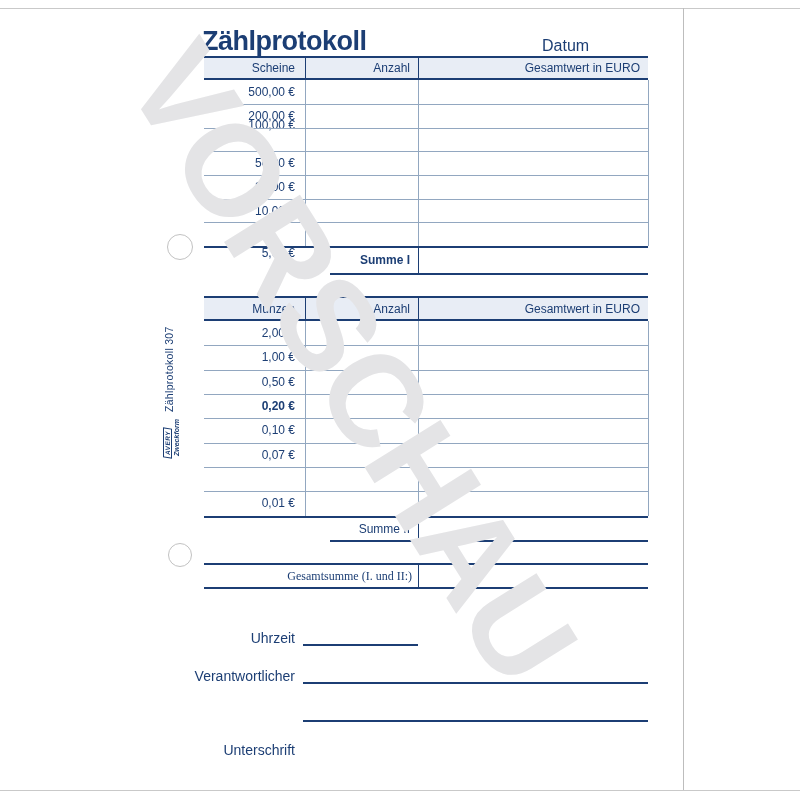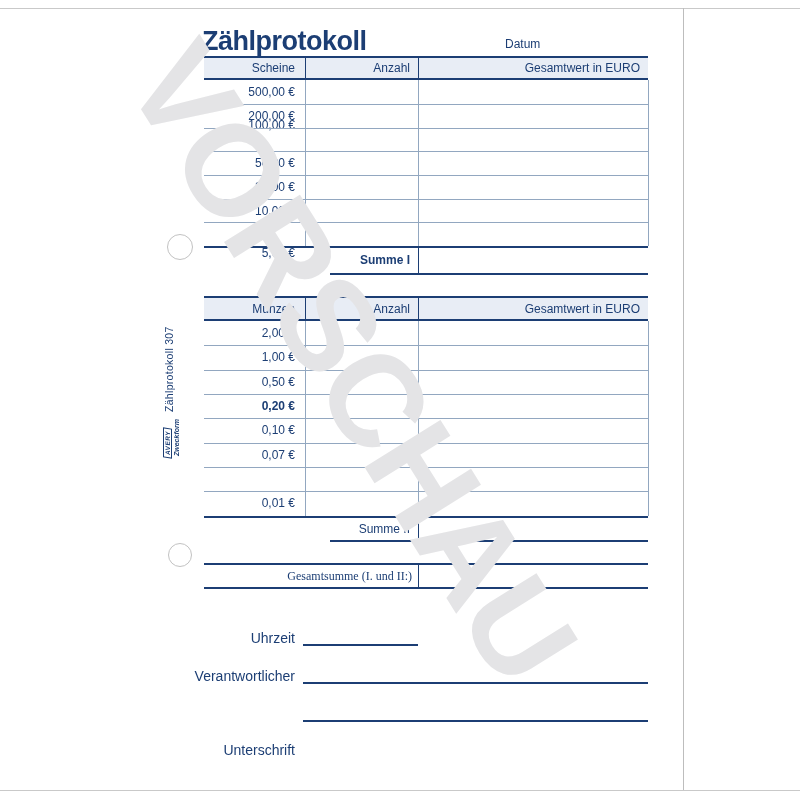--- a/index.html
+++ b/index.html
@@ -23,21 +23,21 @@
   .gray-h{position:absolute;height:1px;background:#c9c9c9;}
   .gray-v{position:absolute;width:1px;background:#bdbdbd;}
   
   .band{position:absolute;left:204px;width:444px;background:var(--band);
         border-top:2px solid var(--navy);border-bottom:2px solid var(--navy);box-sizing:border-box;}
   .hcell{position:absolute;text-align:right;color:var(--navy);font-size:12px;height:20px;line-height:20px;white-space:nowrap;}
   .rowlbl{position:absolute;left:105px;width:190px;text-align:right;color:var(--navy);font-size:12px;height:24px;line-height:24px;white-space:nowrap;}
   .sumlbl{position:absolute;left:280px;width:130px;text-align:right;color:var(--navy);font-size:12px;white-space:nowrap;}
   .flabel{position:absolute;left:155px;width:140px;text-align:right;color:var(--navy);font-size:14px;height:14px;line-height:14px;white-space:nowrap;}
   .title{position:absolute;left:202px;top:26px;font-size:27px;font-weight:bold;letter-spacing:-0.5px;color:var(--navy);white-space:nowrap;}
-  .datum{position:absolute;left:505px;top:37px;font-size:12px;color:var(--navy);}
+  .datum{position:absolute;left:542px;top:37px;font-size:16px;color:var(--navy);}
   
   .watermark{
     position:absolute;left:352px;top:362px;
     transform:translate(-50%,-50%) rotate(58deg);
     font-size:130px;font-weight:bold;letter-spacing:-3px;
     color:var(--wm);white-space:nowrap;z-index:5;pointer-events:none;
   }
   
   .hole{position:absolute;border:1.5px solid #c2c2c2;border-radius:50%;background:#fff;box-sizing:border-box;z-index:6;}
   

